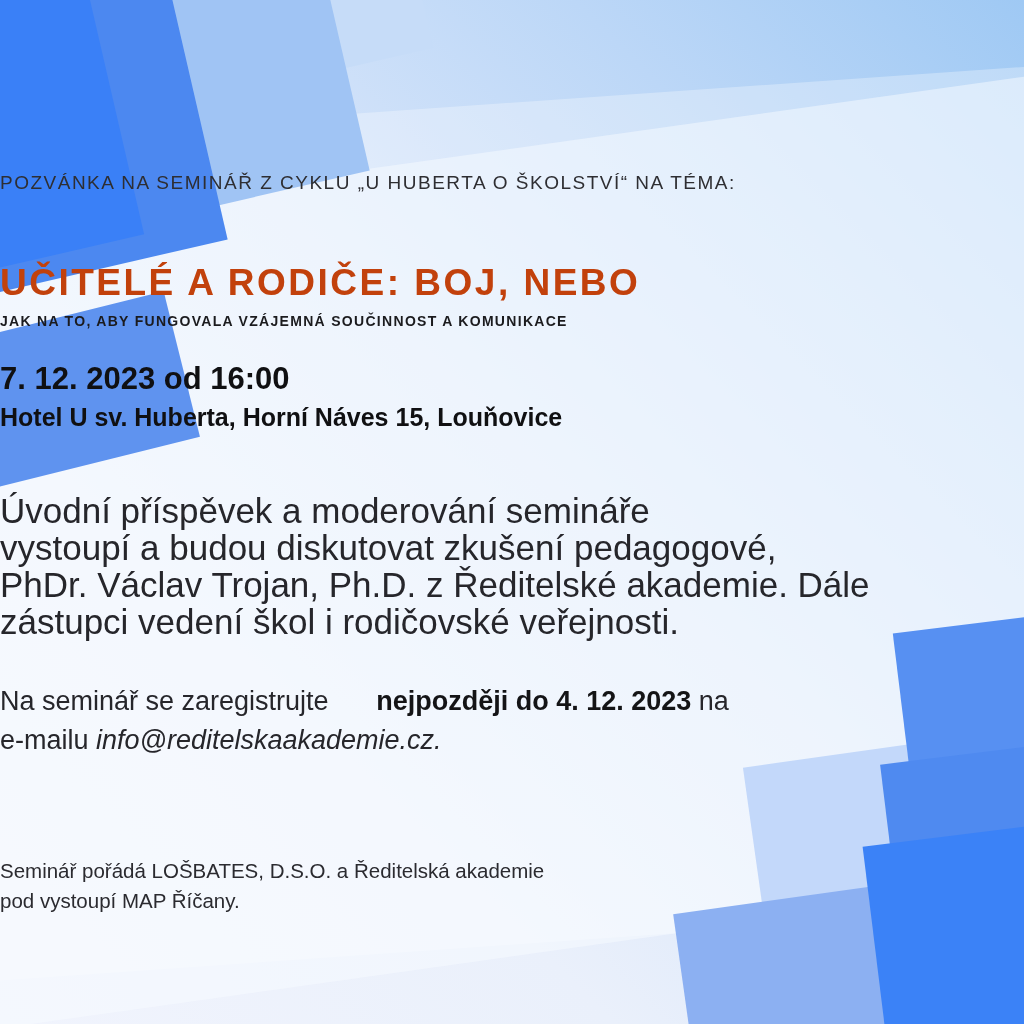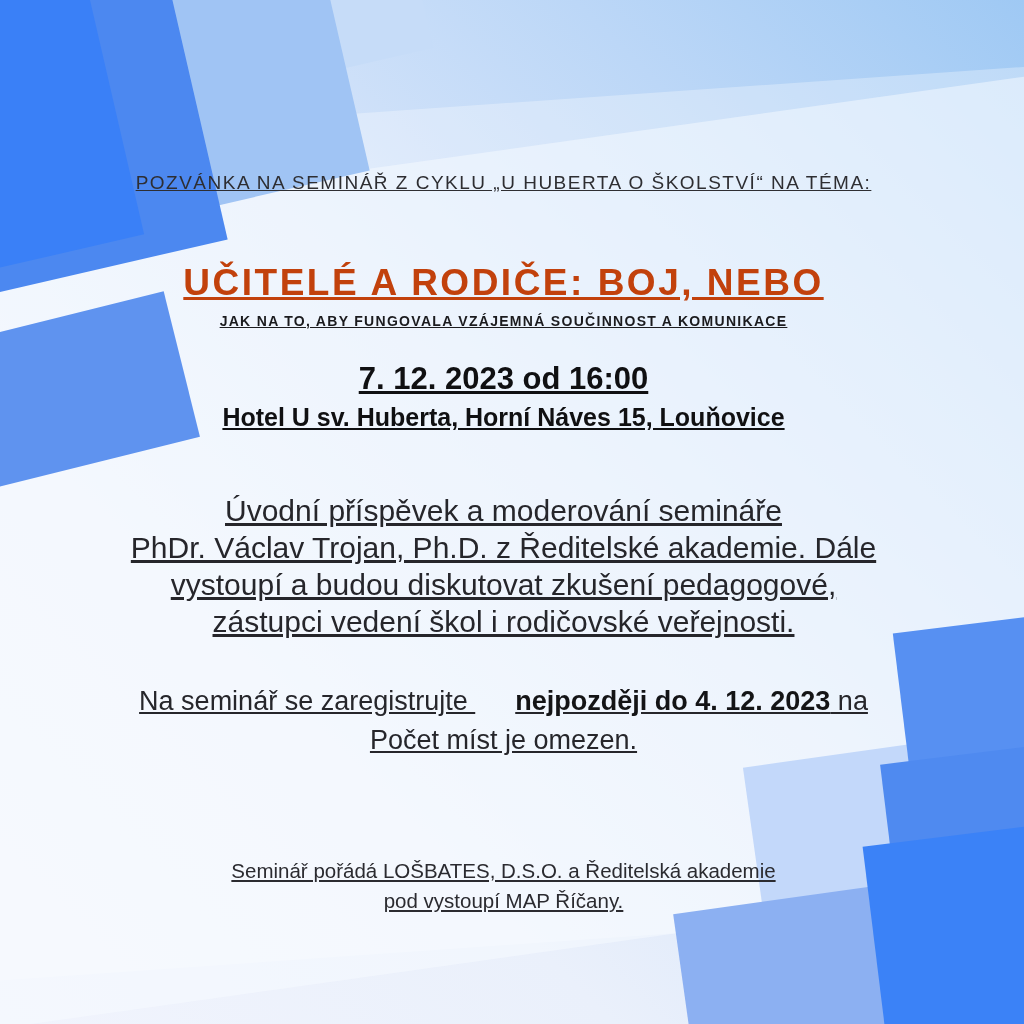--- a/index.html
+++ b/index.html
@@ -22,27 +22,27 @@
   
   .lm1{left:-30px;top:315px;width:215px;height:150px;transform:rotate(-14deg);background:#5f93ef;z-index:4;}
   
   .rm1{left:905px;top:618px;width:240px;height:215px;transform:rotate(-7deg);background:#5790f2;z-index:3;}
   
   .br4{left:755px;top:750px;width:240px;height:190px;transform:rotate(-8deg);background:#c3d8fa;z-index:2;}
   .br3{left:690px;top:895px;width:260px;height:260px;transform:rotate(-8deg);background:#8cb0f2;z-index:3;}
   .br2{left:900px;top:750px;width:220px;height:340px;transform:rotate(-7deg);background:#4f8af0;z-index:4;}
   .br1{left:878px;top:828px;width:290px;height:270px;transform:rotate(-7deg);background:#3b82f7;z-index:5;}
 
-  .txt{position:absolute;left:0;right:17px;text-align:center;z-index:10;color:#232327;text-decoration:underline;}
+  .txt{position:absolute;left:0;right:17px;z-index:10;color:#232327;}
   .kicker{top:172px;font-size:19px;letter-spacing:1.5px;color:#2e2e32;font-weight:500;}
   .title{top:219px;font-size:37px;line-height:47px;font-weight:700;letter-spacing:2.5px;color:#c2410c;margin-top:40px;}
   .subtitle{top:313px;font-size:14px;font-weight:700;letter-spacing:1.3px;color:#1b1b1e;}
   .date{top:361px;font-size:31px;font-weight:800;color:#101012;}
   .venue{top:403px;font-size:25px;font-weight:700;color:#101012;}
-  .intro{top:492px;font-size:30px;line-height:37px;font-weight:300;color:#26262b;}
+  .intro{top:492px;font-size:35px;line-height:37px;font-weight:300;color:#26262b;}
   .reg{top:682px;font-size:27px;line-height:39px;font-weight:300;color:#26262b;}
   .reg .bold{font-weight:700;color:#141416;margin-left:40px;}
   .reg .italic{font-style:italic;}
   .footer{top:856px;font-size:20.5px;line-height:30px;font-weight:400;color:#2b2b30;}
 </style>
 </head>
 <body>
 
 <div class="decor panel2"></div>
 <div class="decor panel1"></div>
@@ -64,28 +64,30 @@
 </div>
 
 <div class="txt subtitle">JAK NA TO, ABY FUNGOVALA VZÁJEMNÁ SOUČINNOST A KOMUNIKACE</div>
 
 <div class="txt date">7. 12. 2023 od 16:00</div>
 
 <div class="txt venue">Hotel U sv. Huberta, Horní Náves 15, Louňovice</div>
 
 <div class="txt intro">
   <div>Úvodní příspěvek a moderování semináře</div>
+  <div>vystoupí a budou diskutovat zkušení pedagogové,</div>
   <div>PhDr. Václav Trojan, Ph.D. z Ředitelské akademie. Dále</div>
-  <div>vystoupí a budou diskutovat zkušení pedagogové,</div>
   <div>zástupci vedení škol i rodičovské veřejnosti.</div>
 </div>
 
 <div class="txt reg">
   <div>
     <span>Na seminář se zaregistrujte </span><span class="bold">nejpozději do 4. 12. 2023</span><span> na</span>
   </div>
-  <div>Počet míst je omezen.</div>
+  <div>
+    <span>e-mailu </span><span class="italic">info@reditelskaakademie.cz</span><span class="italic">.</span>
+  </div>
 </div>
 
 <div class="txt footer">
   <div>Seminář pořádá LOŠBATES, D.S.O. a Ředitelská akademie</div>
   <div>pod vystoupí MAP Říčany.</div>
 </div>
 
 </body></html>

